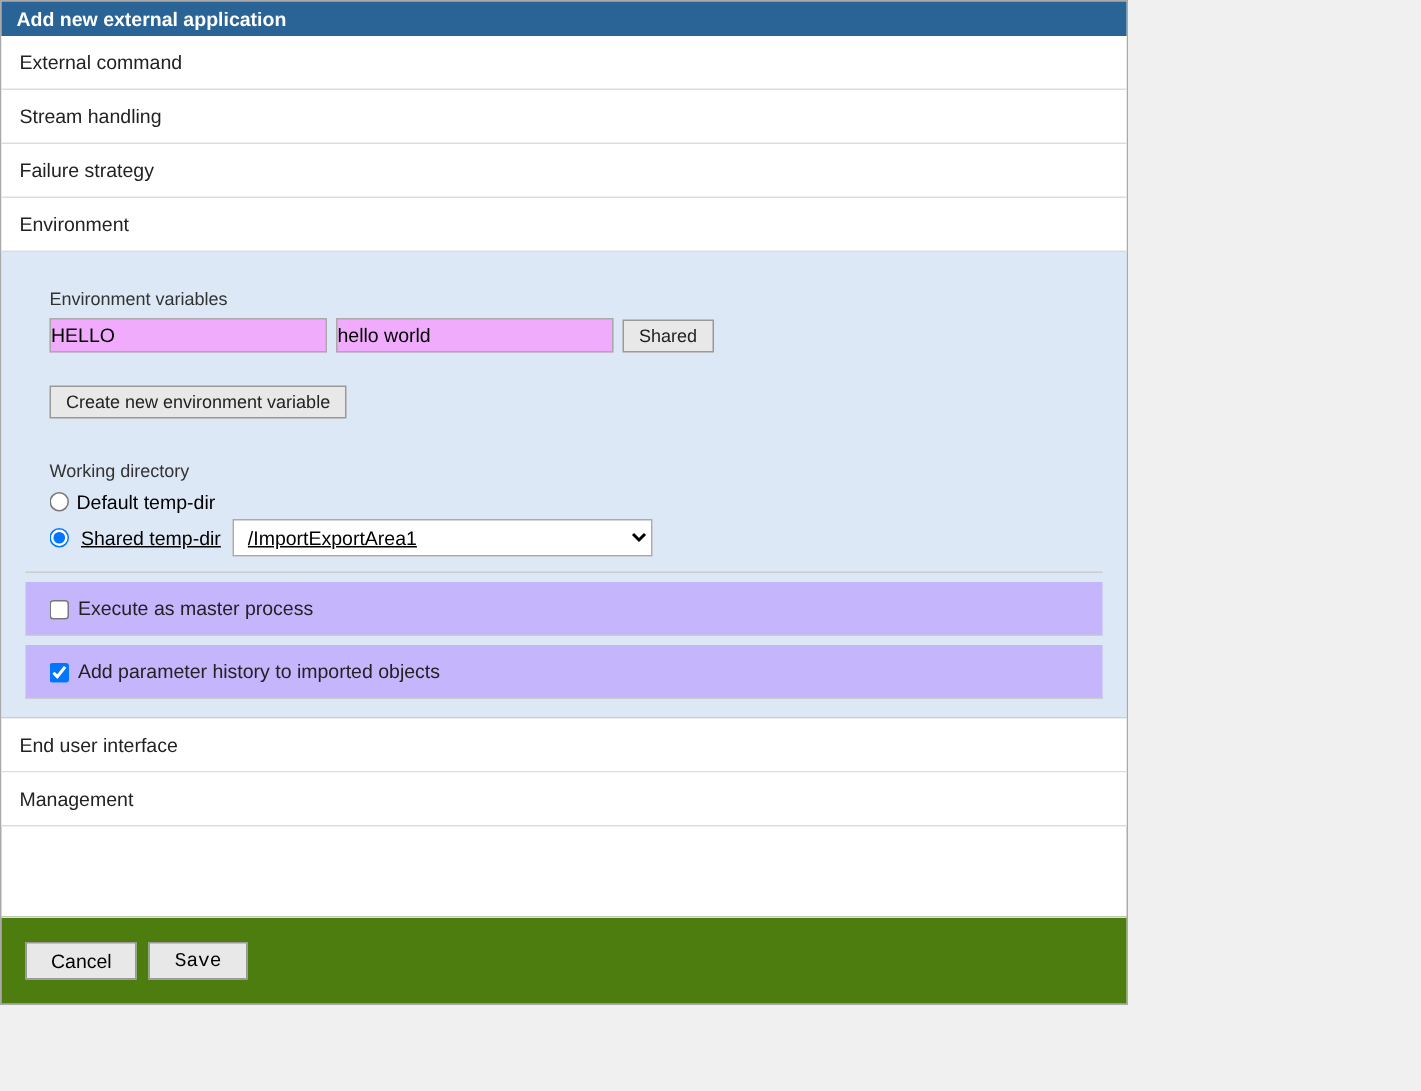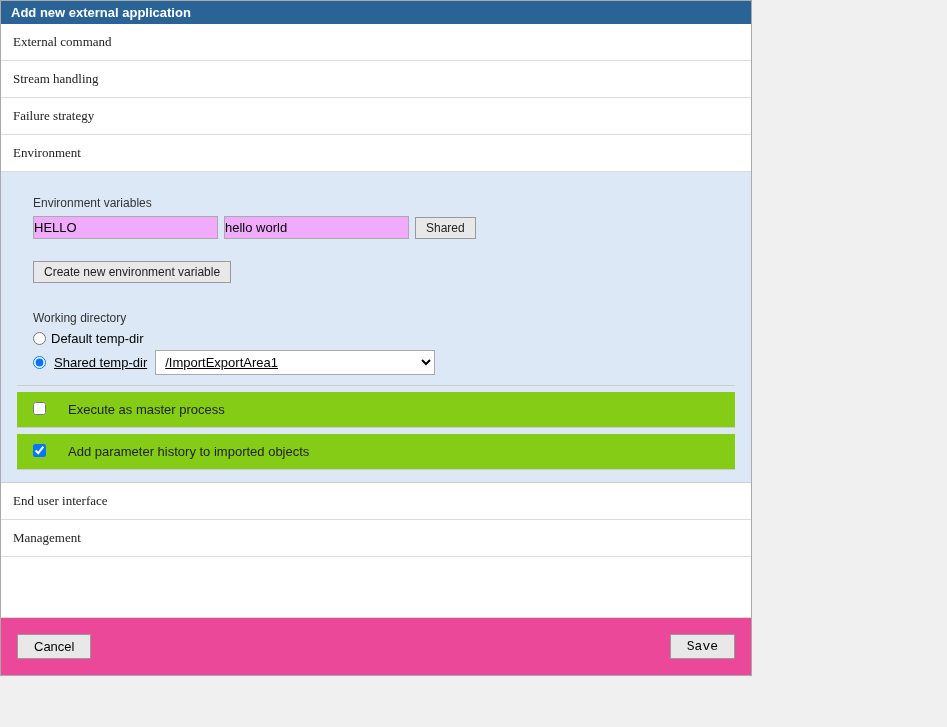--- a/index.html
+++ b/index.html
@@ -23,21 +23,20 @@
       padding: 4px 10px;
       font-size: 13px;
       font-weight: bold;
     }
 
     .section-row {
       border-bottom: 1px solid #ddd;
       padding: 10px 12px;
       background: #fff;
       cursor: pointer;
-      font-family: Liberation Serif, serif;
     }
 
     .section-label {
       font-size: 13px;
       color: #222;
     }
 
     .section-content {
       background: #dce8f5;
       padding: 12px 16px;
@@ -120,44 +119,44 @@
 
     .shared-dir-select {
       width: 280px;
       padding: 3px 5px;
       font-size: 13px;
       border: 1px solid #aaa;
       background: white;
     }
 
     .checkbox-section {
-      background: #84cc16;
+      background: #c4b5fd;
       padding: 10px 16px;
       border-bottom: 1px solid #ccc;
       margin-top: 6px;
       display: flex;
-      align-items: flex-start;
-      gap: 22px;
+      align-items: flex-end;
+      gap: 6px;
     }
 
     .checkbox-section input[type="checkbox"] {
       margin: 0;
     }
 
     .checkbox-section label {
       font-size: 13px;
       color: #222;
     }
 
     .bottom-buttons {
       display: flex;
-      justify-content: space-between;
+      justify-content: flex-start;
       gap: 8px;
       padding: 16px;
-      background: #ec4899;
+      background: #4d7c0f;
       margin-top: 60px;
       border-top: 1px solid #ddd;
     }
 
     .cancel-btn {
       border: 1px solid #999;
       background: #e8e8e8;
       padding: 4px 16px;
       font-size: 13px;
       cursor: pointer;

